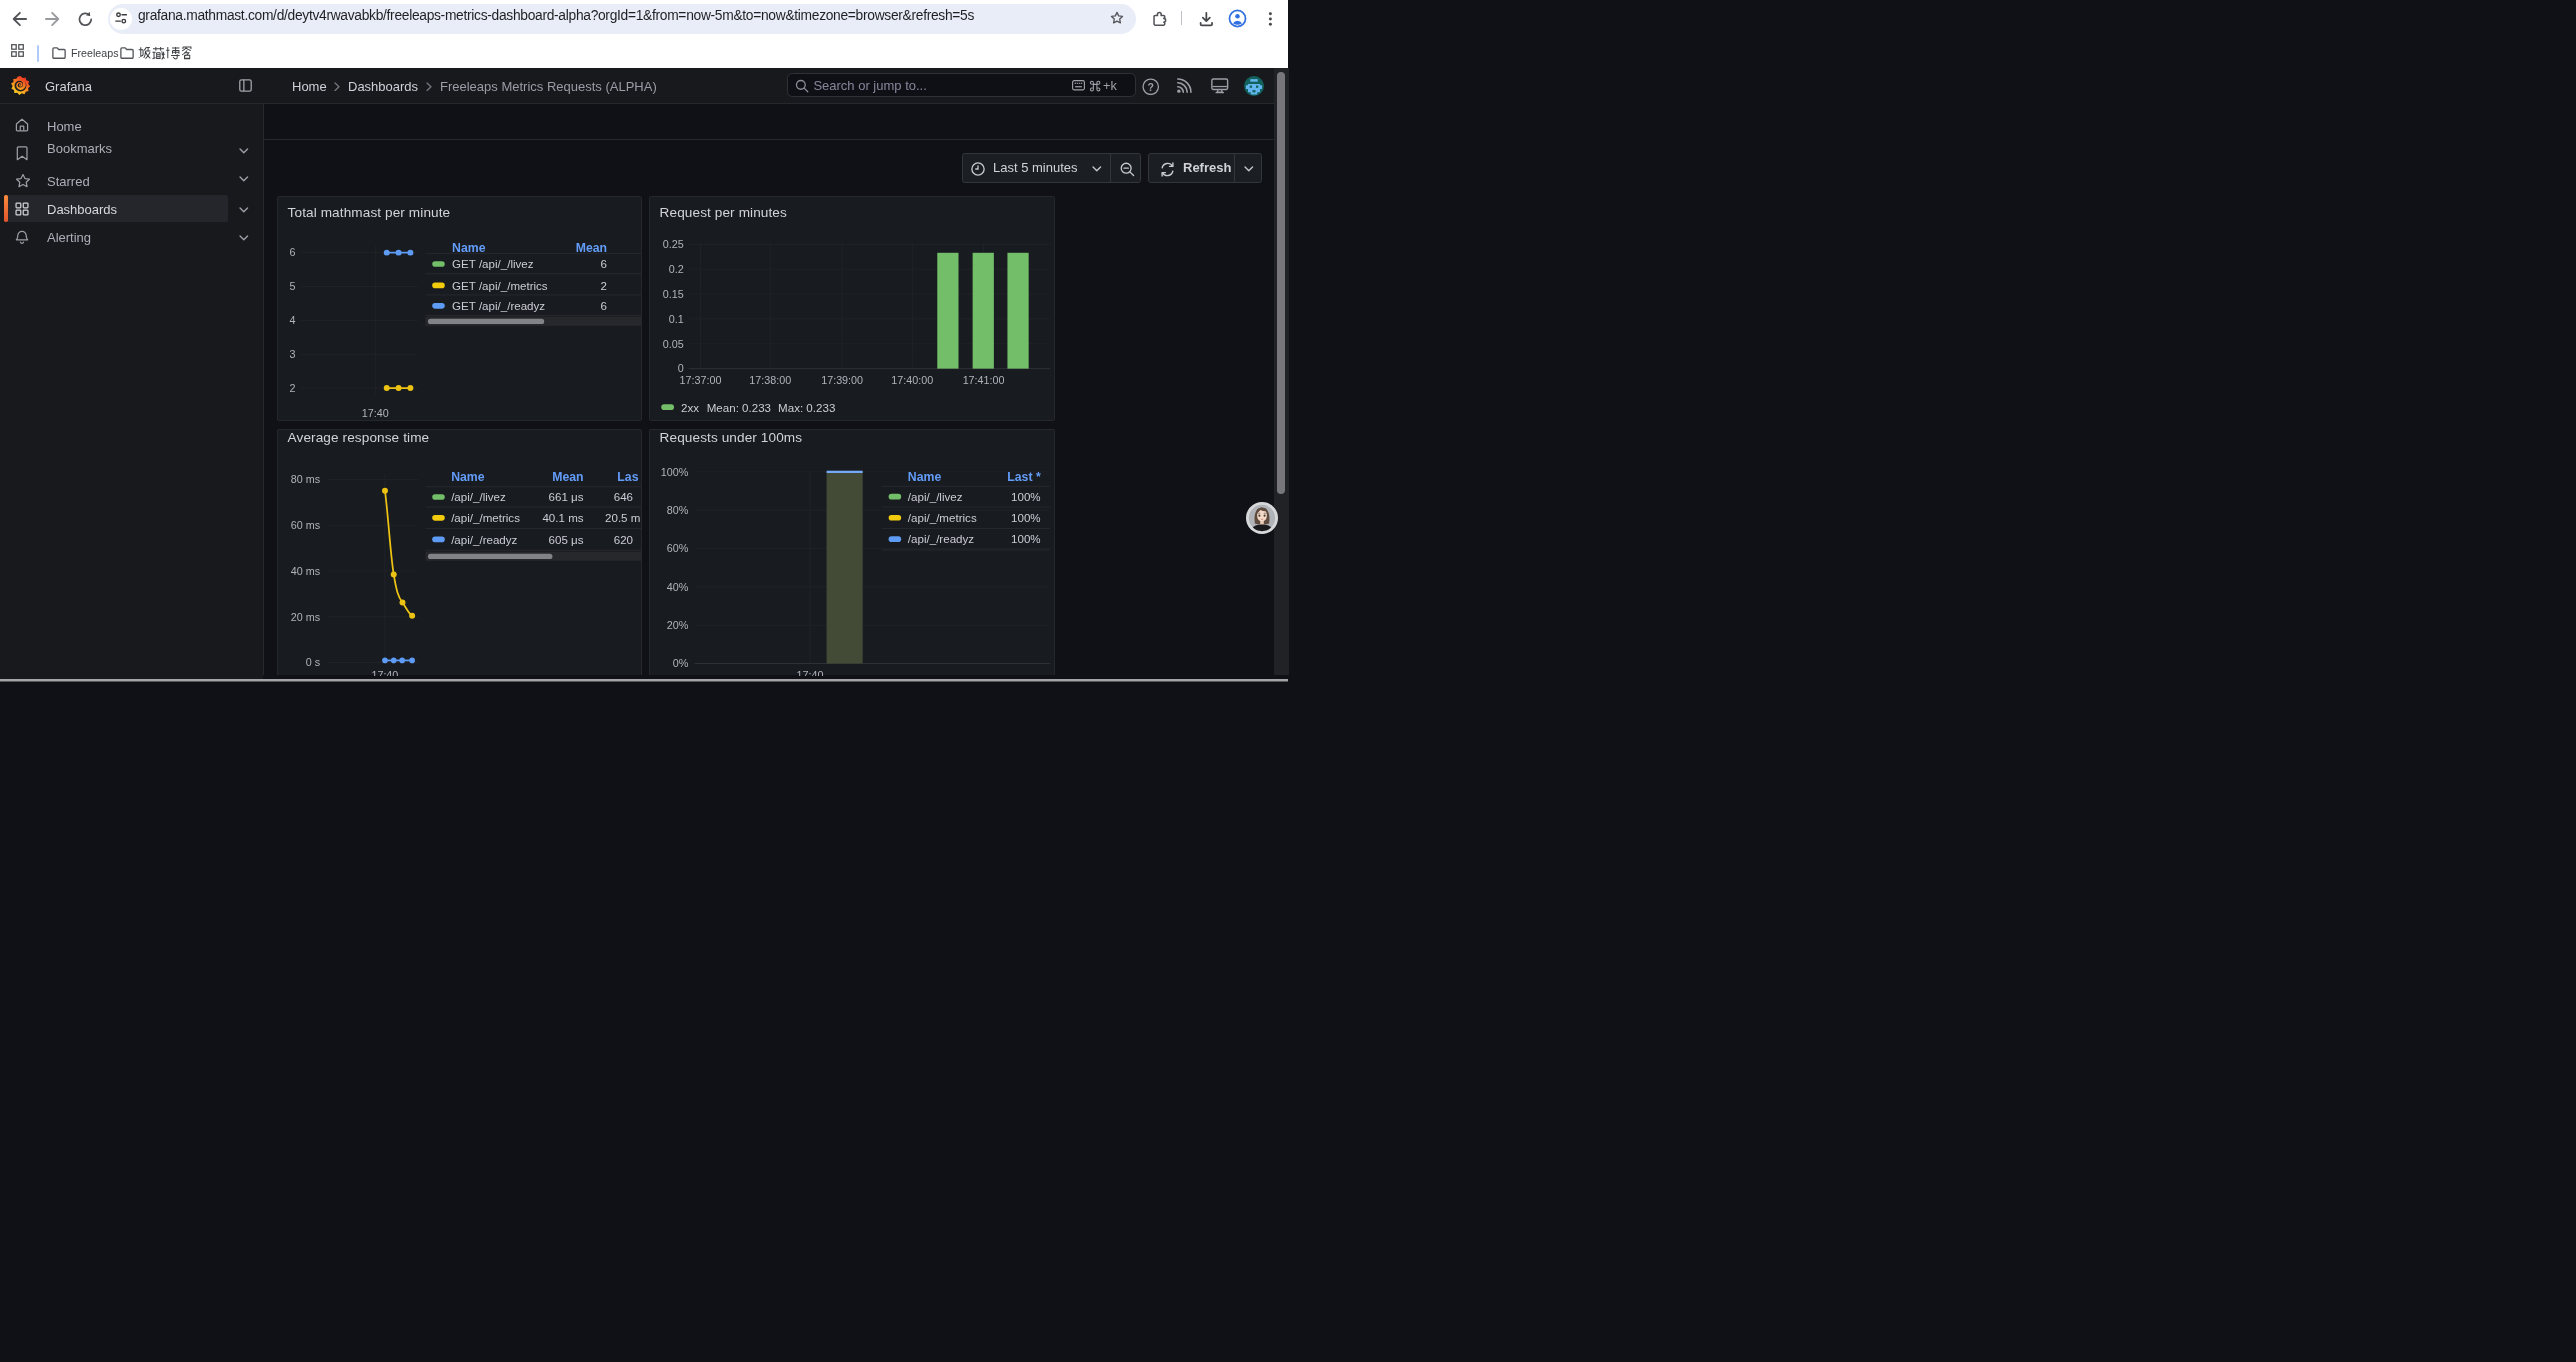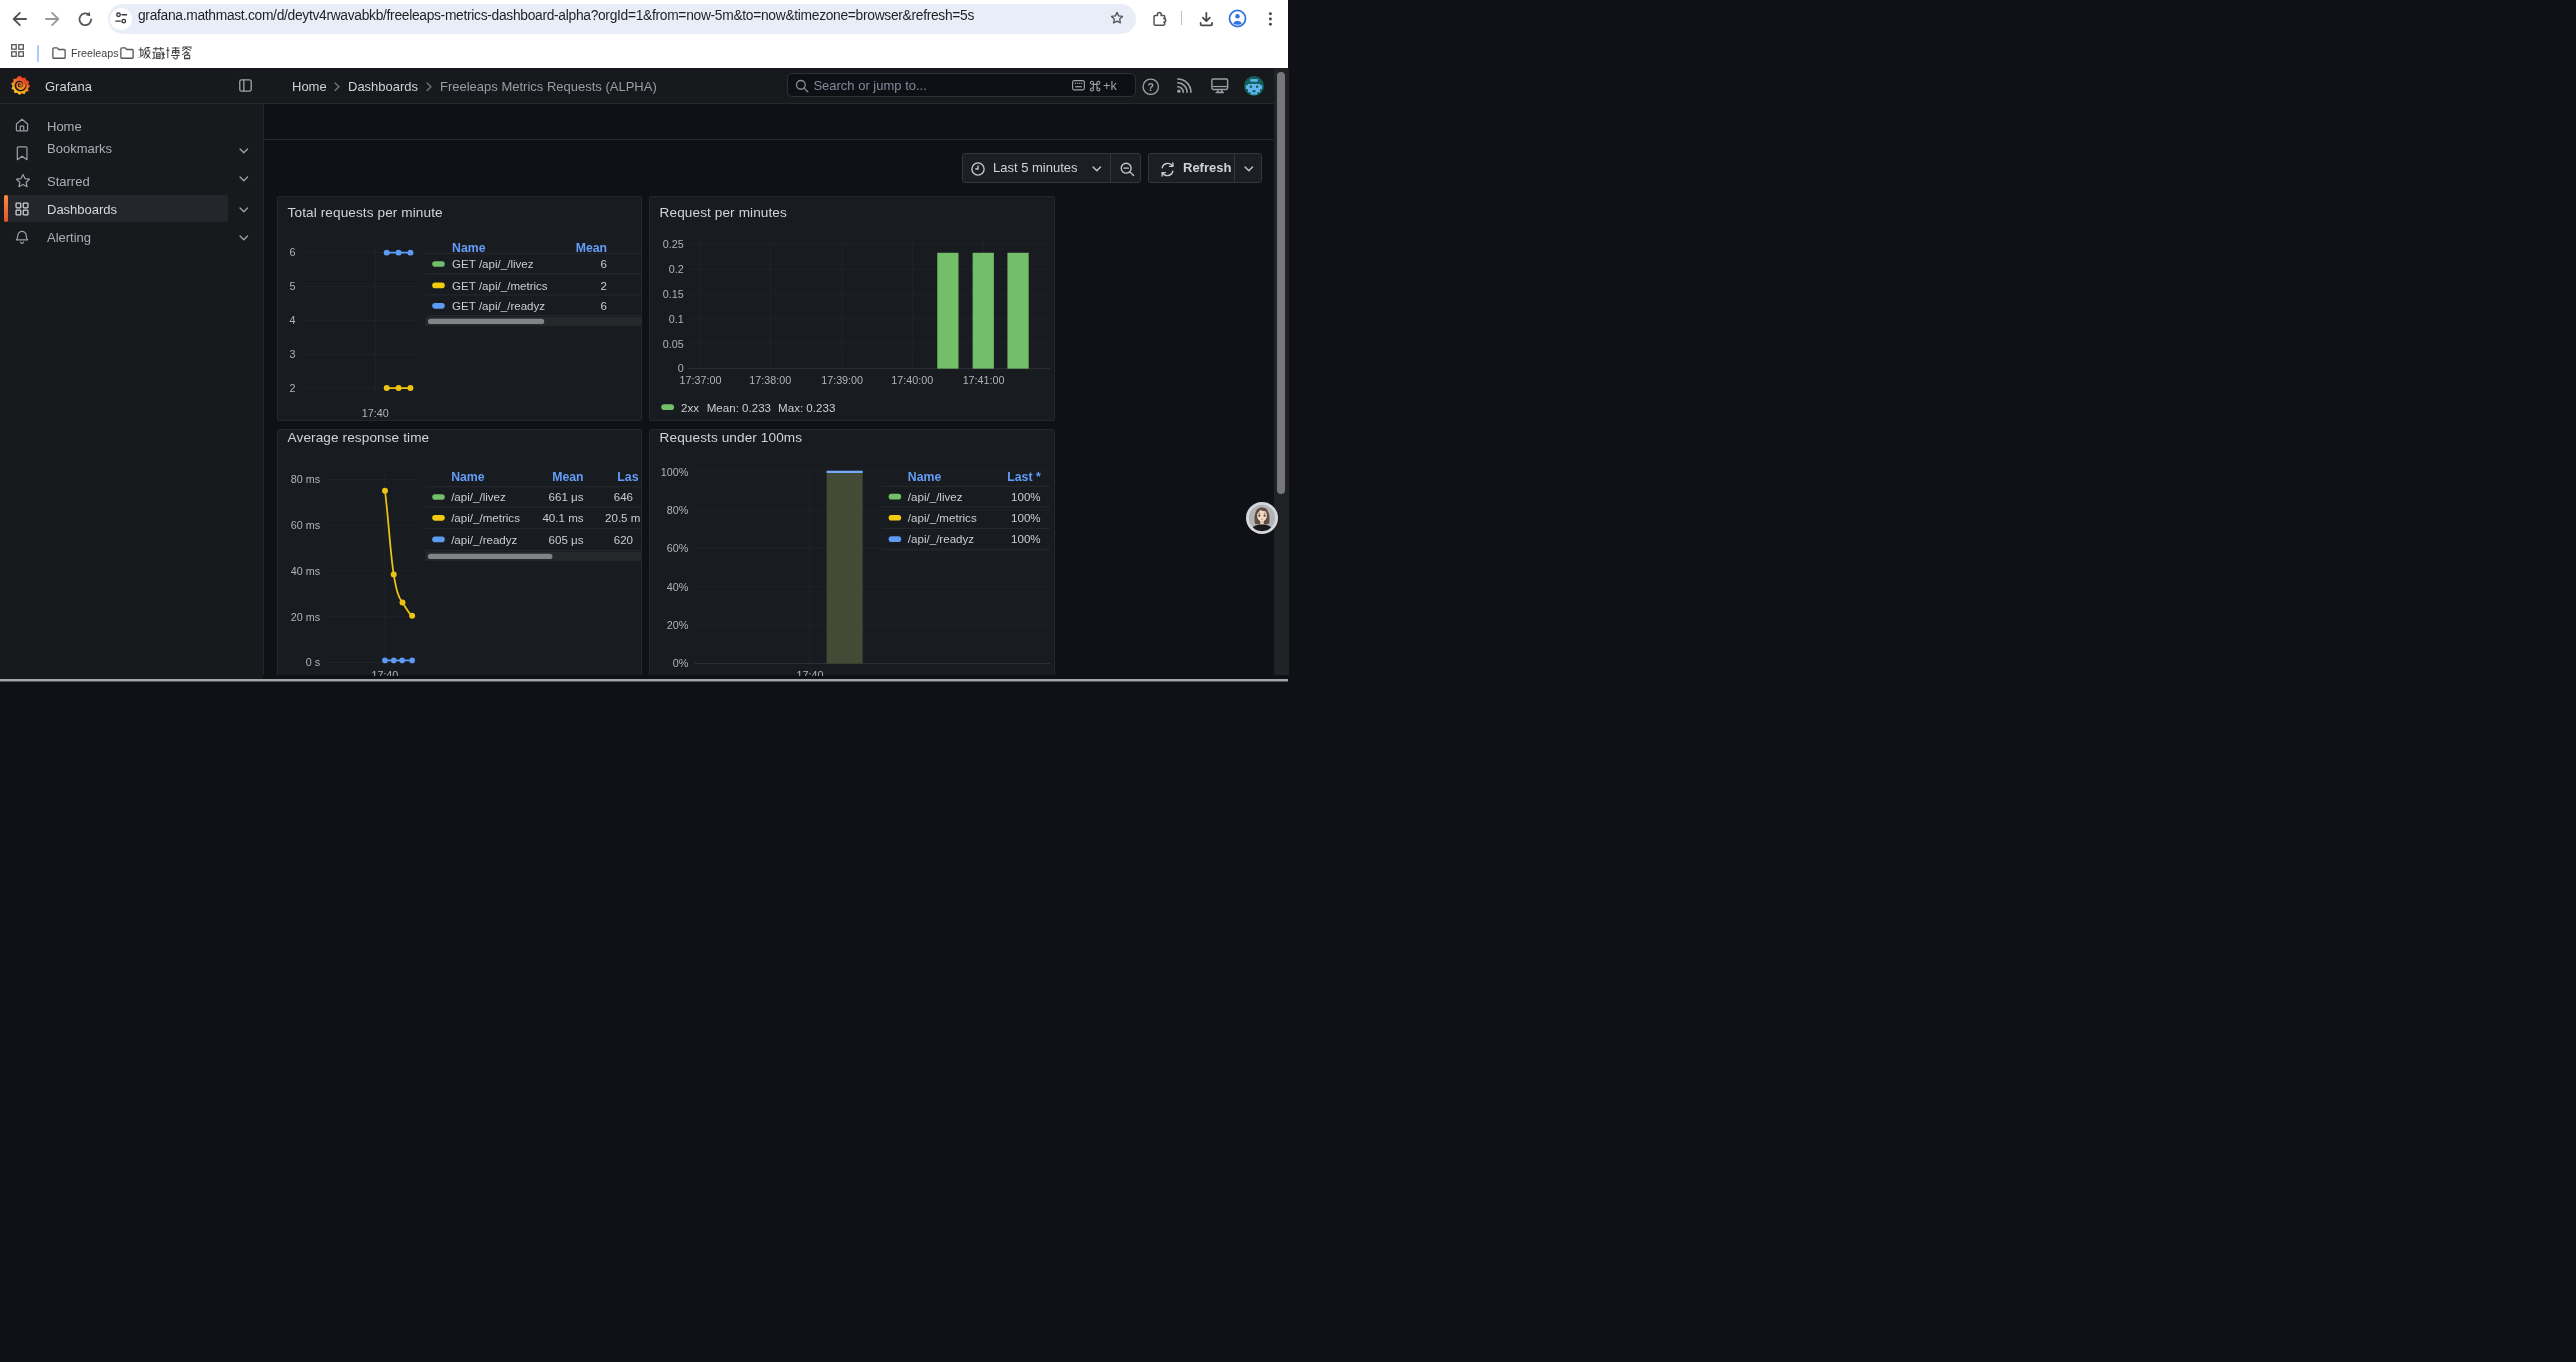--- a/index.html
+++ b/index.html
@@ -272,21 +272,21 @@
       <path d="M2.4 15.8 V12 H6.2" stroke="#c9cad2" stroke-width="1.6" fill="none" stroke-linecap="round" stroke-linejoin="round"></path>
     </svg>
     <div class="abs" style="left:34px;top:6.1px;font-size:13px;color:#d2d3da;font-weight:bold;">Refresh</div>
     <div class="vline" style="left:85px;top:0;height:28px;background:#33363c;"></div>
     <svg class="abs" style="left:95px;top:12.3px" width="9.6" height="6.1" viewBox="0 0 11 7">
         <path d="M1.2 1.2 L5.5 5.5 L9.8 1.2" stroke="#c4c5cc" stroke-width="1.6" fill="none" stroke-linecap="round" stroke-linejoin="round"></path>
       </svg>
   </div>
 
   <div class="panel" style="left:277px;top:128px;width:365px;height:225px;">
-    <div class="ptitle" style="top:8.3px">Total requests per minute</div>
+    <div class="ptitle" style="top:8.3px">Total mathmast per minute</div>
     <svg class="abs" style="left:0;top:2.6px;" width="363" height="221" viewBox="0 0 414 252">
       <g stroke="#22242a" stroke-width="1">
         <line x1="26" y1="60" x2="159.5" y2="60"></line>
         <line x1="26" y1="98.6" x2="159.5" y2="98.6"></line>
         <line x1="26" y1="137.3" x2="159.5" y2="137.3"></line>
         <line x1="26" y1="175.9" x2="159.5" y2="175.9"></line>
         <line x1="26" y1="214.5" x2="159.5" y2="214.5"></line>
         <line x1="111" y1="52" x2="111" y2="222"></line>
       </g>
       <g font-size="12.3" fill="#b2b3bc">

